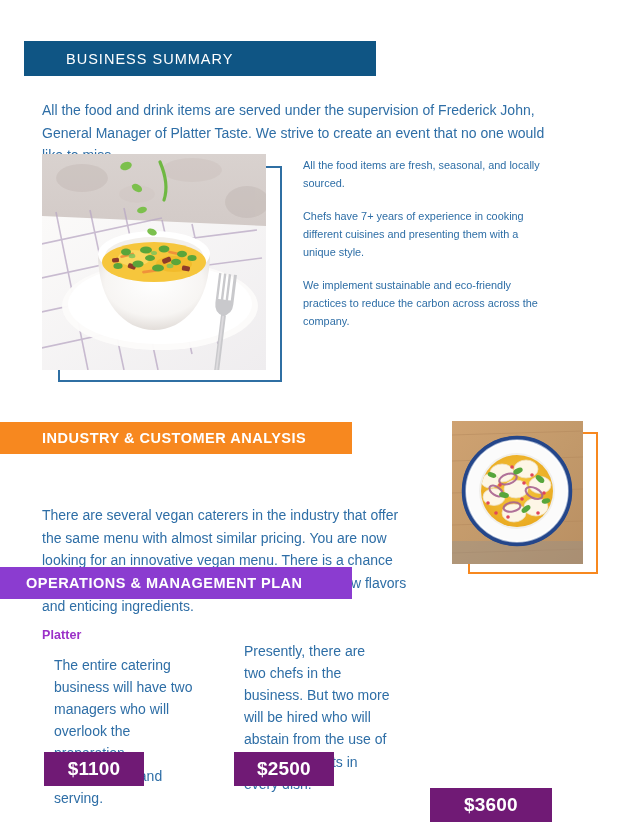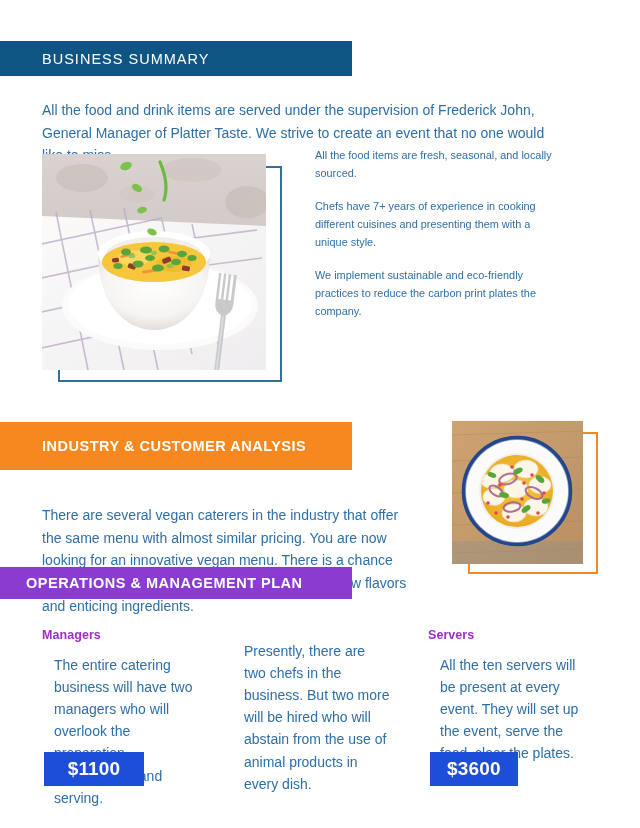--- a/index.html
+++ b/index.html
@@ -33,32 +33,33 @@
     color: #ffffff;
     letter-spacing: 0.055em;
     white-space: nowrap;
   }
 
   #bar-business {
     top: 41px;
     width: 352px;
     height: 35px;
     background: #0f5584;
+    margin-left: 24px;
   }
   #bar-business .bar-label {
     padding-left: 42px;
     font-size: 14.5px;
     font-weight: 400;
     letter-spacing: 0.07em;
   }
 
   #bar-industry {
     top: 422px;
     width: 352px;
-    height: 48px;
+    height: 32px;
     background: #f7881f;
   }
   #bar-industry .bar-label {
     padding-left: 42px;
     font-size: 14.5px;
     font-weight: 700;
     letter-spacing: 0.035em;
   }
 
   #bar-operations {
@@ -92,23 +93,22 @@
   #industry-paragraph {
     left: 42px;
     top: 504px;
     width: 370px;
   }
 
   
   #feature-list {
     position: absolute;
     left: 303px;
-    top: 147px;
+    top: 157px;
     width: 240px;
-    margin-left: 12px;
   }
   #feature-list .feature-item {
     color: #2e6ea6;
     font-size: 10.9px;
     line-height: 1.62;
     margin-bottom: 16px;
   }
   #feature-list .feature-item:last-child {
     margin-bottom: 0;
   }
@@ -176,33 +176,33 @@
     color: #2e6ea6;
     font-size: 14px;
     line-height: 1.58;
     margin: 12px;
   }
 
   .price-badge {
     position: absolute;
     top: 752px;
     height: 34px;
-    background: #1d4ed8;
+    background: #701a75;
     color: #ffffff;
     font-size: 19px;
     font-weight: 700;
     display: flex;
     align-items: center;
     justify-content: center;
     letter-spacing: 0.01em;
     box-sizing: border-box;
   }
   #badge-managers { left: 44px;  width: 100px; }
   #badge-chefs    { left: 234px; width: 100px; }
-  #badge-servers  { left: 430px; width: 88px; }
+  #badge-servers  { left: 430px; width: 122px; margin-top: 36px; }
 </style>
 </head>
 <body>
 
 <div class="page">
 
   <div class="section-bar" id="bar-business">
     <span class="bar-label">BUSINESS SUMMARY</span>
   </div>
 
@@ -310,21 +310,21 @@
       </g>
       <g transform="translate(186,120) rotate(7)" fill="#eceaec" opacity="0.55">
         <rect x="-0.6" y="42" width="1.8" height="60" rx="0.9"></rect>
       </g>
     </svg>
   </div>
 
   <div id="feature-list">
     <div class="feature-item">All the food items are fresh, seasonal, and locally sourced.</div>
     <div class="feature-item">Chefs have 7+ years of experience in cooking different cuisines and presenting them with a unique style.</div>
-    <div class="feature-item">We implement sustainable and eco-friendly practices to reduce the carbon print plates the company.</div>
+    <div class="feature-item">We implement sustainable and eco-friendly practices to reduce the carbon across across the company.</div>
   </div>
 
   <div class="section-bar" id="bar-industry">
     <span class="bar-label">INDUSTRY &amp; CUSTOMER ANALYSIS</span>
   </div>
 
   <div class="body-text" id="industry-paragraph">There are several vegan caterers in the industry that offer the same menu with almost similar pricing. You are now looking for an innovative vegan menu. There is a chance that you want those classic healthy dishes with new flavors and enticing ingredients.</div>
 
   <div id="photo-frame-orange"></div>
 
@@ -405,29 +405,26 @@
       <circle cx="65" cy="70" r="51" fill="none" stroke="#ffffff" stroke-width="3.5" opacity="0.55"></circle>
       <circle cx="65" cy="70" r="53.5" fill="none" stroke="#24468a" stroke-width="3.5"></circle>
     </svg>
   </div>
 
   <div class="section-bar" id="bar-operations">
     <span class="bar-label">OPERATIONS &amp; MANAGEMENT PLAN</span>
   </div>
 
   <div class="role-column" id="col-managers">
-    <p class="role-title">Managers</p>
+    <p class="role-title">Platter</p>
     <p class="role-desc">The entire catering business will have two managers who will overlook the preparation, presentation, and serving.</p>
   </div>
 
   <div class="role-column" id="col-chefs">
     <p class="role-desc">Presently, there are two chefs in the business. But two more will be hired who will abstain from the use of animal products in every dish.</p>
   </div>
 
-  <div class="role-column" id="col-servers">
-    <p class="role-title">Servers</p>
-    <p class="role-desc">All the ten servers will be present at every event. They will set up the event, serve the food, clear the plates.</p>
-  </div>
 
   <div class="price-badge" id="badge-managers">$1100</div>
+  <div class="price-badge" id="badge-chefs">$2500</div>
   <div class="price-badge" id="badge-servers">$3600</div>
 
 </div>
 
 </body></html>

